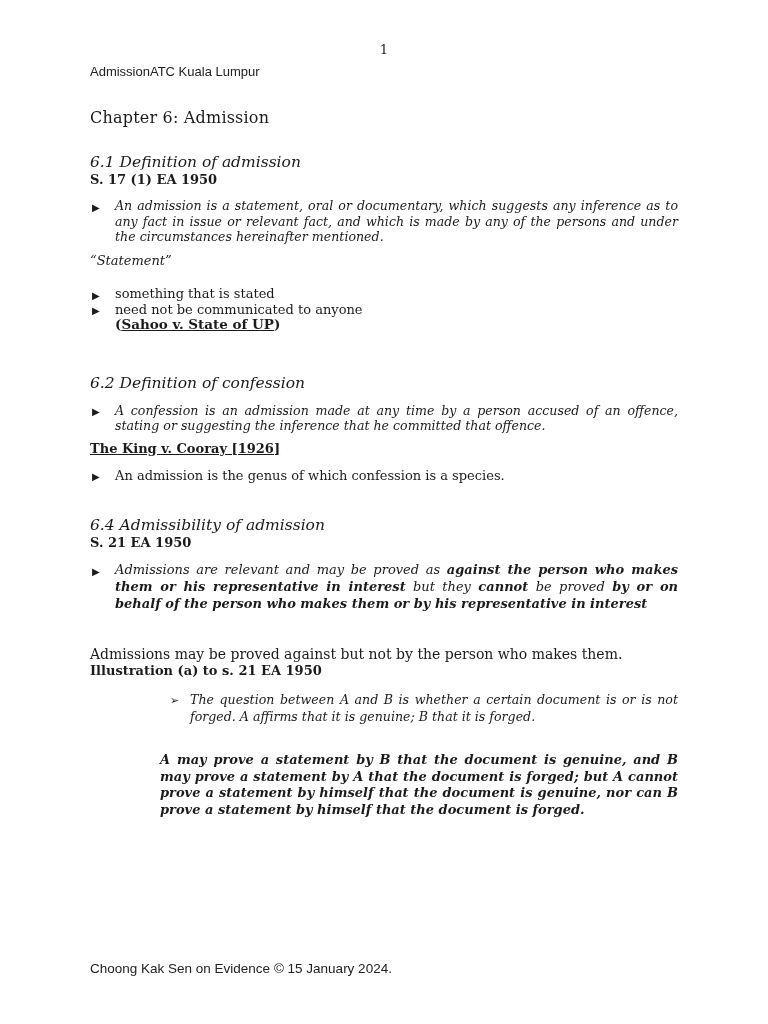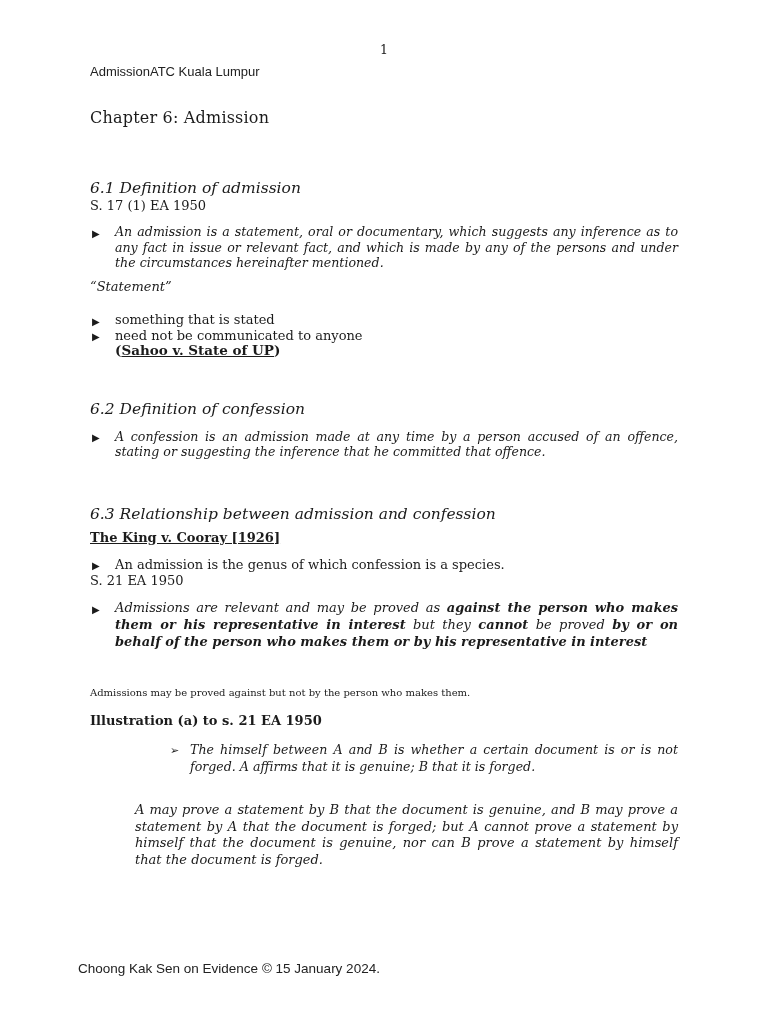--- a/index.html
+++ b/index.html
@@ -36,21 +36,21 @@
     letter-spacing: 0.2px;
   }
   .section-heading {
     font-size: 15.5px;
     font-style: italic;
     line-height: 18px;
   }
   .statute {
     margin-top: 1px;
     font-size: 13px;
-    font-weight: normal;
+    font-weight: bold;
     line-height: 15px;
   }
   .case-line {
     margin-top: 7px;
     font-size: 13px;
     line-height: 15px;
   }
   .case-ref {
     font-weight: bold;
     text-decoration: underline;
@@ -76,45 +76,46 @@
   .justify { text-align: justify; }
   .m-def1   { margin-top: 11px; }
   .m-term   { margin-top: 8px; }
   .m-points { margin-top: 18px; }
   .m-h62    { margin-top: 41px; }
   .m-def2   { margin-top: 11px; }
   .m-h63    { margin-top: 45px; }
   .m-pt63   { margin-top: 12px; }
   .m-h64    { margin-top: 33px; }
   .m-def3   { margin-top: 11px; line-height: 17px; }
-  .m-note   { margin-top: 35px; font-size: 10px; line-height: 15.5px; }
-  .m-illh   { margin-top: 12px; font-size: 13px; font-weight: bold; line-height: 15.5px; }
-  .m-h61    { margin-top: 52px; }
+  .m-note   { margin-top: 35px; font-size: 14px; line-height: 15.5px; }
+  .m-illh   { font-size: 13px; font-weight: bold; line-height: 15.5px; }
+  .m-h61    { margin-top: 26px; }
   .run-bold { font-weight: bold; }
   .ill-question {
     margin-top: 13px;
     position: relative;
     padding-left: 100px;
     line-height: 17px;
   }
   .ill-question .arrow-marker {
     position: absolute;
     left: 80px;
     top: 0.5px;
     font-size: 11px;
     font-style: normal;
   }
   .ill-answer {
     margin-top: 27px;
-    margin-left: 45px;
+    margin-left: 70px;
     line-height: 16.5px;
+    font-weight: bold;
   }
   .footer-credit {
     position: absolute;
-    left: 78px;
+    left: 90px;
     top: 961px;
     font-family: "Liberation Sans", sans-serif;
     font-size: 13.5px;
     color: #222222;
   }
 </style>
 </head>
 <body>
 
 <div class="page">
@@ -152,43 +153,43 @@
     </div>
   </div>
 
   <div class="section-heading m-h62">6.2 Definition of confession</div>
 
   <div class="body-text bullet-item italic justify m-def2">
     <span class="bullet-marker">▶</span>
     <span>A confession is an admission made at any time by a person accused of an offence, stating or suggesting the inference that he committed that offence.</span>
   </div>
 
-  <div class="section-heading m-h63">6.3 Relationship between admission and confession</div>
   <div class="case-line">
     <span class="case-ref">The King v. Cooray [1926]</span>
   </div>
 
   <div class="body-text bullet-item m-pt63" style="font-size:13px;">
     <span class="bullet-marker">▶</span>
     <span>An admission is the genus of which confession is a species.</span>
   </div>
 
+  <div class="section-heading m-h64">6.4 Admissibility of admission</div>
   <div class="statute">S. 21 EA 1950</div>
 
   <div class="body-text bullet-item italic justify m-def3" style="font-size:13px;">
     <span class="bullet-marker">▶</span>
     <span><span>Admissions are relevant and may be proved as </span><span class="run-bold">against the person who makes them or his representative in interest</span><span> but they </span><span class="run-bold">cannot</span><span> be proved </span><span class="run-bold">by or on behalf of the person who makes them or by his representative in interest</span></span>
   </div>
 
   <div class="body-text m-note">Admissions may be proved against but not by the person who makes them.</div>
 
   <div class="body-text m-illh">Illustration (a) to s. 21 EA 1950</div>
 
   <div class="body-text italic justify ill-question">
     <span class="arrow-marker">➢</span>
-    <span>The himself between A and B is whether a certain document is or is not forged. A affirms that it is genuine; B that it is forged.</span>
+    <span>The question between A and B is whether a certain document is or is not forged. A affirms that it is genuine; B that it is forged.</span>
   </div>
 
   <div class="body-text italic justify ill-answer" style="font-size:13px;">A may prove a statement by B that the document is genuine, and B may prove a statement by A that the document is forged; but A cannot prove a statement by himself that the document is genuine, nor can B prove a statement by himself that the document is forged.</div>
 
   <div class="footer-credit">Choong Kak Sen on Evidence © 15 January 2024.</div>
 
 </div>
 
 </body></html>

